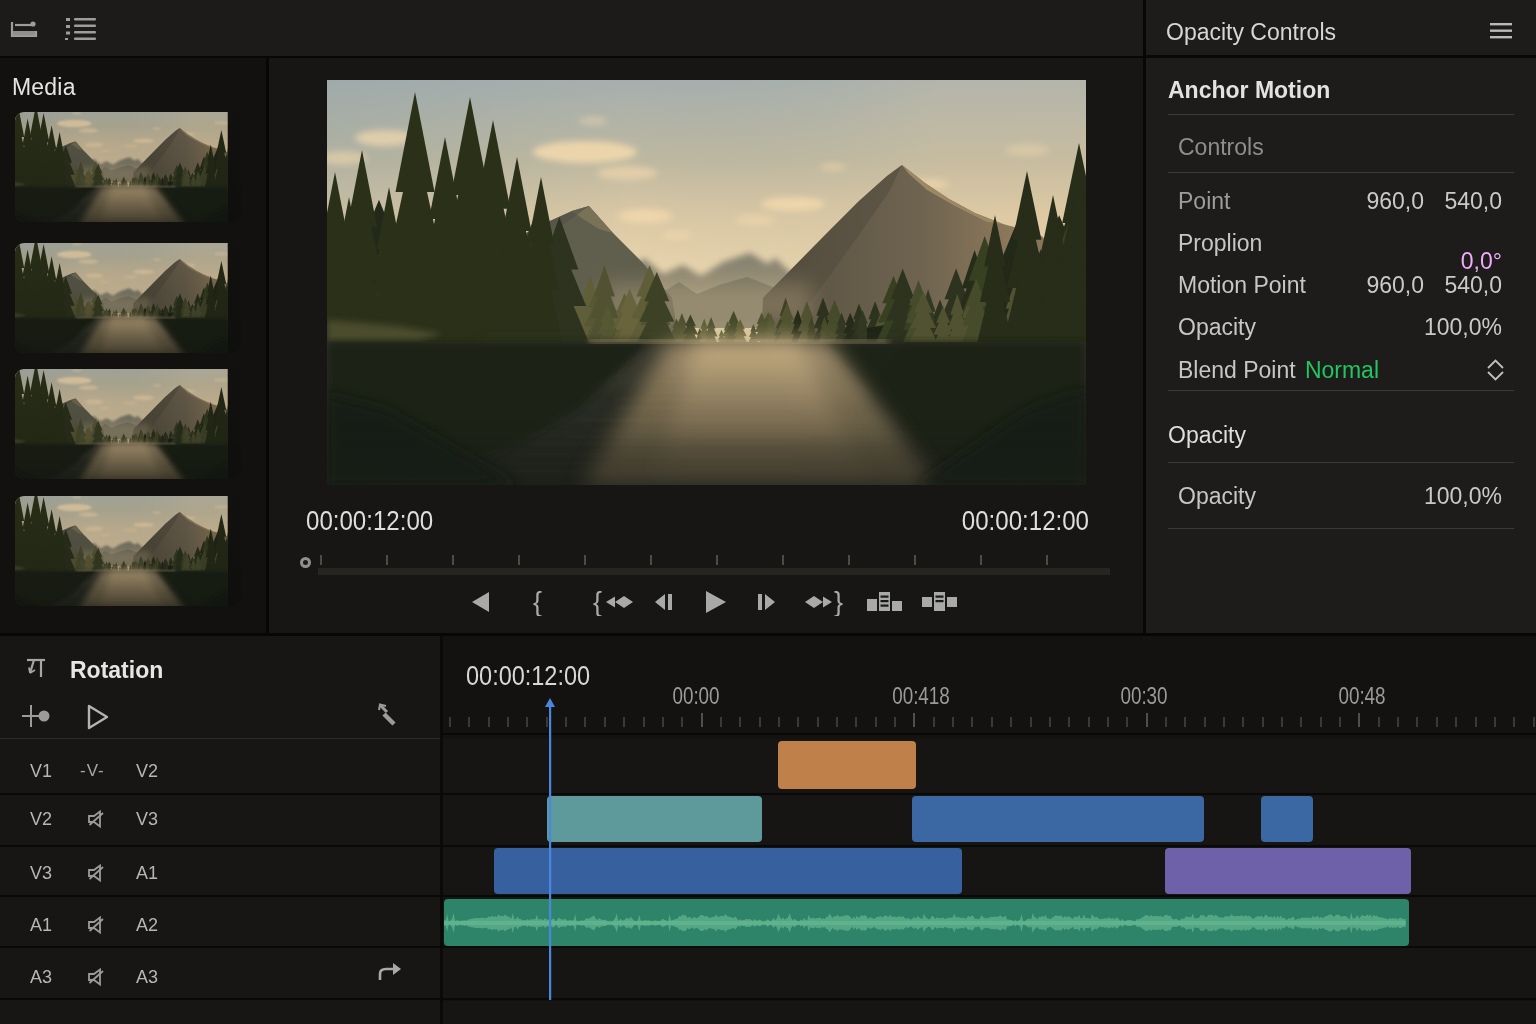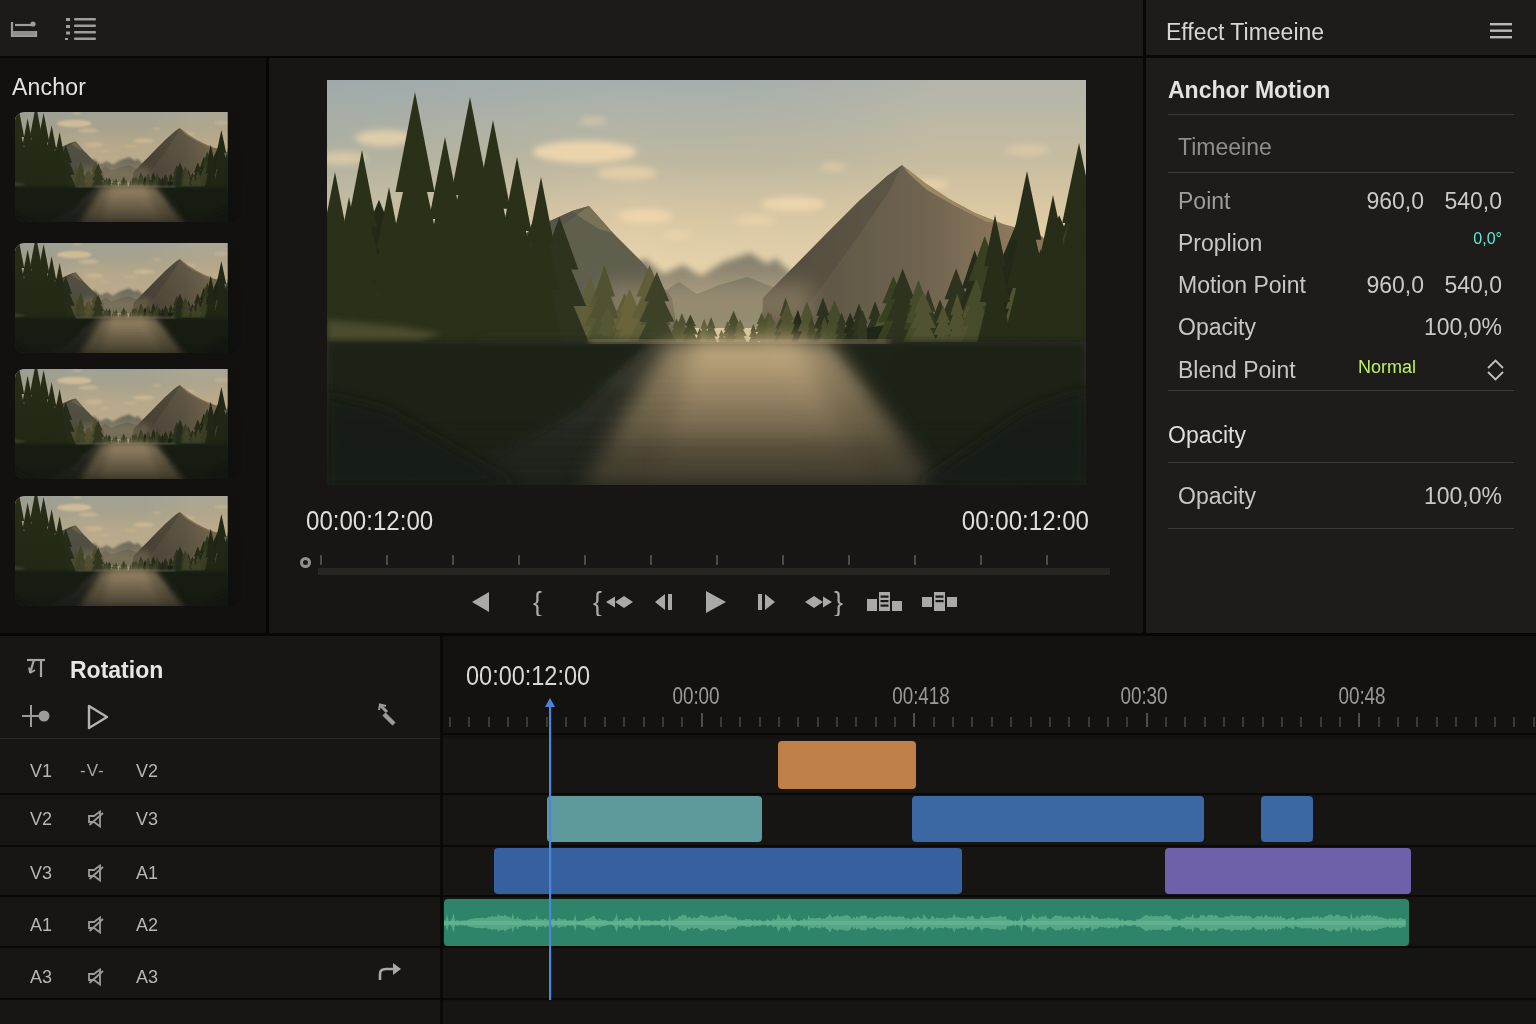--- a/index.html
+++ b/index.html
@@ -511,21 +511,21 @@
 <rect x="10" y="15" width="22" height="2.6" rx="1"></rect>
 <rect x="10" y="21.5" width="22" height="2.6" rx="1"></rect>
 <rect x="2" y="2" width="4" height="3"></rect>
         <rect x="2" y="9" width="4" height="3"></rect>
 <rect x="2" y="15.5" width="4" height="3"></rect>
         <rect x="1" y="22" width="3" height="2"></rect>
 </g>
     </svg>
     <div class="abs" style="left:0;top:56px;width:1143px;height:2px;background:#070706"></div>
     <div class="abs" style="left:0;top:58px;width:267px;height:575px;background:#121110"></div>
-    <div class="abs" style="left:12px;top:74px;color:#e4e4e2;font-size:23px;font-weight:400;letter-spacing:0.2px">Anchor</div>
+    <div class="abs" style="left:12px;top:74px;color:#e4e4e2;font-size:23px;font-weight:400;letter-spacing:0.2px">Media</div>
     <svg class="abs" style="left:15px;top:112px;border-radius:9px" width="226" height="110" viewBox="40 0 679 405" preserveAspectRatio="xMidYMid slice">
       <use href="#scene"></use>
     </svg>
     <div class="abs" style="left:15px;top:112px;width:226px;height:110px;border-radius:9px;background:linear-gradient(rgba(10,12,10,0.10),rgba(8,10,8,0.30))"></div>
     <svg class="abs" style="left:15px;top:243px;border-radius:9px" width="226" height="110" viewBox="40 0 679 405" preserveAspectRatio="xMidYMid slice">
       <use href="#scene"></use>
     </svg>
     <div class="abs" style="left:15px;top:243px;width:226px;height:110px;border-radius:9px;background:linear-gradient(rgba(10,12,10,0.10),rgba(8,10,8,0.30))"></div>
     <svg class="abs" style="left:15px;top:369px;border-radius:9px" width="226" height="110" viewBox="40 0 679 405" preserveAspectRatio="xMidYMid slice">
       <use href="#scene"></use>
@@ -581,45 +581,45 @@
 <g>
 <rect x="482" y="9" width="10" height="10"></rect>
           <rect x="494" y="4" width="11" height="19"></rect>
 <rect x="507" y="9" width="10" height="10"></rect>
 <rect x="495.5" y="7.5" width="8" height="2.2" fill="#1a1918"></rect>
           <rect x="495.5" y="12" width="8" height="2.2" fill="#1a1918"></rect>
 </g>
 </g>
     </svg>
     <div class="abs" style="left:1146px;top:0;width:390px;height:633px;background:#1d1c1a"></div>
-    <div class="abs" style="left:1166px;top:19px;color:#d6d6d4;font-size:23px;font-weight:400">Effect Timeeine</div>
+    <div class="abs" style="left:1166px;top:19px;color:#d6d6d4;font-size:23px;font-weight:400">Opacity Controls</div>
     <svg class="abs" style="left:1490px;top:22px" width="24" height="18" viewBox="0 0 24 18">
 <g fill="#b9b9b7">
         <rect x="0" y="1" width="22" height="2.4"></rect>
         <rect x="0" y="7.5" width="22" height="2.4"></rect>
         <rect x="0" y="14" width="22" height="2.4"></rect>
       </g>
     </svg>
     <div class="abs" style="left:1146px;top:55px;width:390px;height:3px;background:#080807"></div>
     <div class="abs" style="left:1168px;top:77px;color:#e2e2e0;font-size:23px;font-weight:700">Anchor Motion</div>
     <div class="abs" style="left:1168px;top:114px;width:346px;height:1px;background:#3a3a37"></div>
-    <div class="abs" style="left:1178px;top:134px;color:#8e8e8c;font-size:23px;font-weight:400">Timeeine</div>
+    <div class="abs" style="left:1178px;top:134px;color:#8e8e8c;font-size:23px;font-weight:400">Controls</div>
     <div class="abs" style="left:1168px;top:172px;width:346px;height:1px;background:#3a3a37"></div>
     <div class="abs" style="left:1178px;top:188px;color:#9d9d9b;font-size:23px;font-weight:400">Point</div>
     <div class="abs" style="left:1424px;top:188px;color:#c9c9c7;font-size:23px;transform:translateX(-100%)">960,0</div>
     <div class="abs" style="left:1502px;top:188px;color:#c9c9c7;font-size:23px;transform:translateX(-100%)">540,0</div>
     <div class="abs" style="left:1178px;top:230px;color:#c6c6c4;font-size:23px;font-weight:400">Proplion</div>
-    <div class="abs" style="left:1502px;top:230px;color:#5eead4;font-size:16px;transform:translateX(-100%)">0,0°</div>
+    <div class="abs" style="left:1502px;top:248px;color:#f0abfc;font-size:23px;transform:translateX(-100%)">0,0°</div>
     <div class="abs" style="left:1178px;top:272px;color:#c6c6c4;font-size:23px;font-weight:400">Motion Point</div>
     <div class="abs" style="left:1424px;top:272px;color:#c9c9c7;font-size:23px;transform:translateX(-100%)">960,0</div>
     <div class="abs" style="left:1502px;top:272px;color:#c9c9c7;font-size:23px;transform:translateX(-100%)">540,0</div>
     <div class="abs" style="left:1178px;top:314px;color:#c6c6c4;font-size:23px;font-weight:400">Opacity</div>
     <div class="abs" style="left:1502px;top:314px;color:#c9c9c7;font-size:23px;transform:translateX(-100%)">100,0%</div>
     <div class="abs" style="left:1178px;top:357px;color:#c6c6c4;font-size:23px;font-weight:400">Blend Point</div>
-    <div class="abs" style="left:1416px;top:357px;color:#bef264;font-size:18px;transform:translateX(-100%)">Normal</div>
+    <div class="abs" style="left:1379px;top:357px;color:#22c55e;font-size:23px;transform:translateX(-100%)">Normal</div>
     <svg class="abs" style="left:1486px;top:359px" width="20" height="22" viewBox="0 0 20 22">
 <g fill="none" stroke="#c0c0be" stroke-width="1.8">
 <path d="M2 9 L9.5 1.5 L17 9"></path>
         <path d="M2 13 L9.5 20.5 L17 13"></path>
 </g>
     </svg>
     <div class="abs" style="left:1168px;top:390px;width:346px;height:1px;background:#3a3a37"></div>
     <div class="abs" style="left:1168px;top:422px;color:#dededc;font-size:23px;font-weight:400">Opacity</div>
     <div class="abs" style="left:1168px;top:462px;width:346px;height:1px;background:#3a3a37"></div>
     <div class="abs" style="left:1178px;top:483px;color:#c6c6c4;font-size:23px;font-weight:400">Opacity</div>

